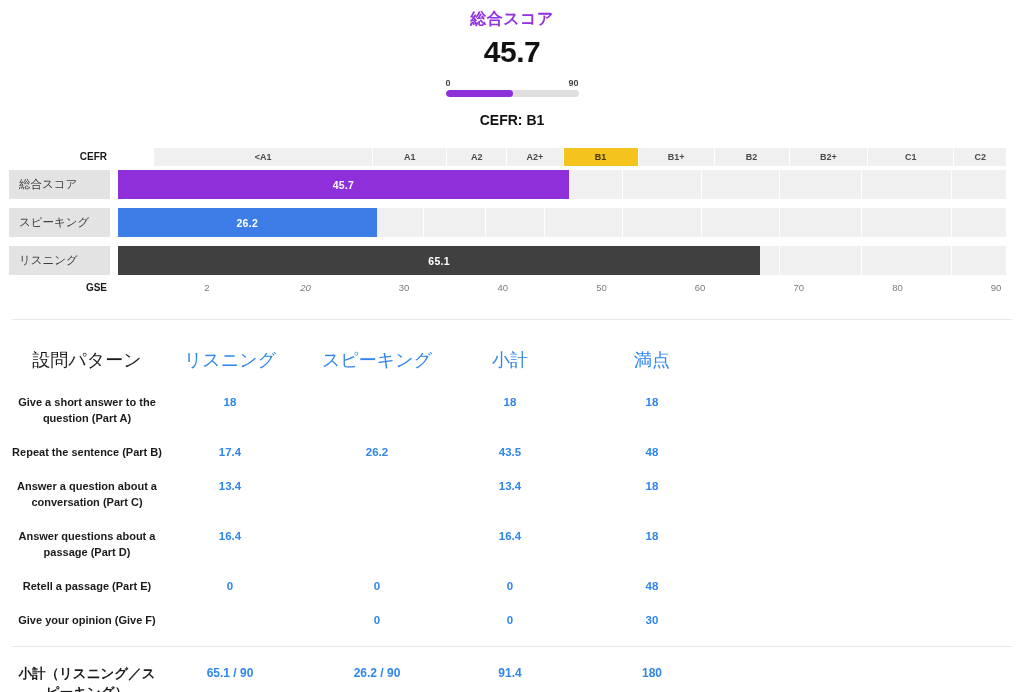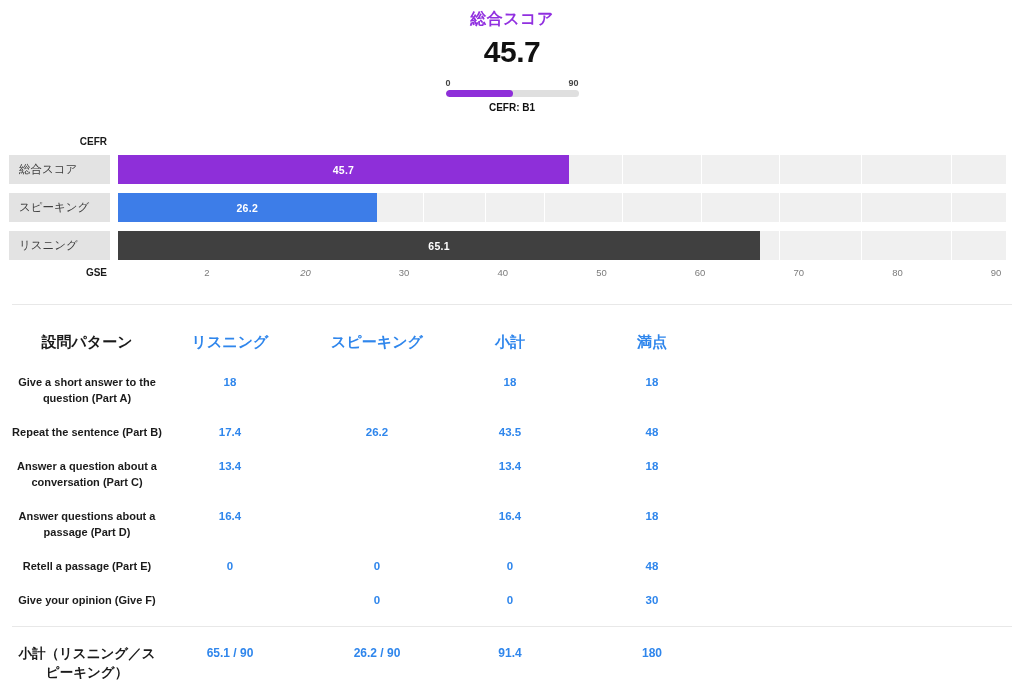--- a/index.html
+++ b/index.html
@@ -10,21 +10,21 @@
     position:relative;
   }
   
   .hdr { padding-top:9px; text-align:center; }
   .hdr-title { font-size:16px; font-weight:700; color:#9130e0; letter-spacing:.5px; }
   .hdr-score { font-size:30px; font-weight:700; color:#111; margin-top:5px; letter-spacing:-.5px; }
   .minibar { width:133px; margin:9px auto 0; }
   .mb-labels { display:flex; justify-content:space-between; font-size:9px; font-weight:700; color:#444; line-height:10px; }
   .mb-track { margin-top:2px; height:7px; background:#dfdfdf; border-radius:4px; overflow:hidden; }
   .mb-fill { height:100%; background:#8e2fd9; border-radius:4px; }
-  .hdr-cefr { margin-top:5px; font-size:10px; font-weight:700; color:#111; }
+  .hdr-cefr { margin-top:15px; font-size:14px; font-weight:700; color:#111; }
   
   .chart { margin:20px 18px 0 9px; }
   .crow { display:flex; margin-bottom:9px; }
   .clabel { width:101px; margin-right:8px; }
   .ctrack { flex:1; position:relative; }
   .axis-name { font-size:10px; font-weight:700; color:#1a1a1a; text-align:right; padding-right:3px; }
   .crow-cefr { height:18px; margin-bottom:4px;gap:36px; }
   .crow-cefr .clabel { line-height:18px; }
   .bands { display:flex; gap:1px; height:100%; }
   .band {
@@ -48,21 +48,21 @@
   .crow-gse .clabel { line-height:13px; }
   .tick {
     position:absolute; top:0; transform:translateX(-50%);
     font-size:9.5px; color:#7b7b7b; line-height:13px;
   }
   
   .divider { border-top:1px solid #e8e8e8; margin:25px 12px 0 12px; }
   .table { margin:28px 12px 0 12px; }
   .trow { display:grid; grid-template-columns:166px 104px 190px 76px 208px; align-items:start; }
   .thead { margin-bottom:22px; }
-  .thead .tc { font-size:15px; font-weight:700; }
+  .thead .tc { font-size:18px; font-weight:400; }
   .tc-label { text-align:left; padding-right:16px; }
   .tc { text-align:center; }
   .thead .tc-label { color:#1a1a1a; }
   .thead .tc-num, .tc-val { color:#2f86ec; }
   .tbody-row { margin-bottom:18px; }
   .tbody-row .tc-label { font-size:11px; font-weight:700; color:#1b1b1b; line-height:16px; }
   .tc-val { font-size:11.5px; font-weight:700; line-height:16px; }
   .tfoot-divider { border-top:1px solid #e8e8e8; margin:14px 0 17px 0; }
   .tfoot .tc-label { font-size:13.5px; font-weight:700; color:#1b1b1b; line-height:19px; }
   .tfoot .tc-val { line-height:19px; font-size:12px; }
@@ -83,20 +83,32 @@
       <div class="mb-track">
         <div class="mb-fill" id="mb-fill" style="width: 50.7778%;"></div>
       </div>
     </div>
     <div class="hdr-cefr">CEFR: B1</div>
   </div>
 
   <div class="chart">
     <div class="crow crow-cefr">
       <div class="clabel axis-name">CEFR</div>
+      <div class="ctrack bands" id="cefr-bands">
+          <div class="band" style="width: 25.8889%;">&lt;A1</div>
+          <div class="band" style="width: 8.66667%;">A1</div>
+          <div class="band" style="width: 7%;">A2</div>
+          <div class="band" style="width: 6.55556%;">A2+</div>
+          <div class="band hl" style="width: 8.77778%;">B1</div>
+          <div class="band" style="width: 8.88889%;">B1+</div>
+          <div class="band" style="width: 8.77778%;">B2</div>
+          <div class="band" style="width: 9.22222%;">B2+</div>
+          <div class="band" style="width: 10.1111%;">C1</div>
+          <div class="band" style="width: 6.11111%;">C2</div>
+        </div>
     </div>
     <div id="score-rows">
         <div class="crow score-row">
           <div class="clabel score-label">総合スコア</div>
           <div class="ctrack">
             <div class="track-bg bands">
               <div class="band" style="width: 25.8889%;"></div>
               <div class="band" style="width: 8.66667%;"></div>
               <div class="band" style="width: 7%;"></div>
               <div class="band" style="width: 6.55556%;"></div>

